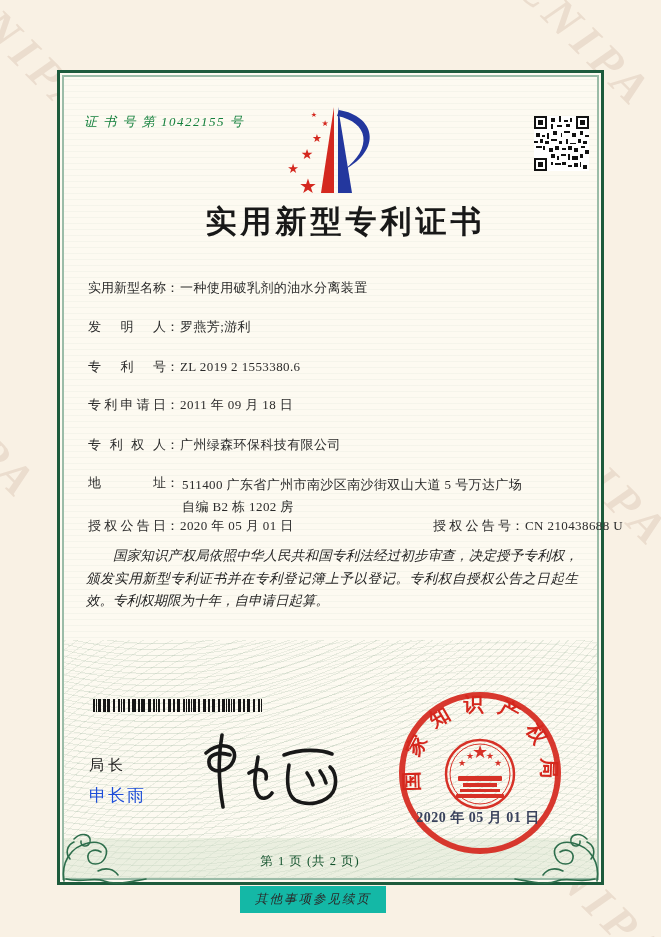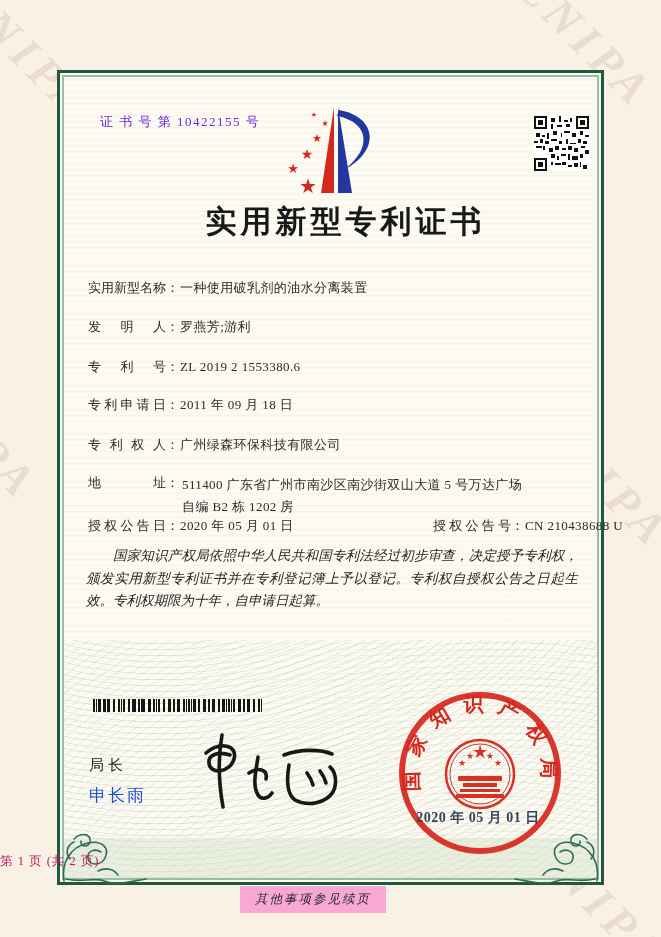--- a/index.html
+++ b/index.html
@@ -30,21 +30,21 @@
   .tex-bottom{position:absolute;left:4px;right:4px;bottom:4px;height:238px;
     background:
       repeating-radial-gradient(circle at 18% -160%, rgba(96,138,104,0.14) 0 1px, transparent 1px 6px),
       repeating-radial-gradient(circle at 82% 260%, rgba(96,138,104,0.11) 0 1px, transparent 1px 7px);}
   .tex-footband{position:absolute;left:4px;right:4px;bottom:4px;height:40px;
     background:rgba(213,226,205,0.45);}
   .ornament{position:absolute;bottom:-2px;z-index:2;}
   .ornament.left{left:-2px;}
   .ornament.right{right:-2px;transform:scaleX(-1);}
   
-  .cert-no{position:absolute;left:100px;top:113px;font-size:13px;letter-spacing:1.5px;color:#6d28d9;z-index:2;}
+  .cert-no{position:absolute;left:84px;top:113px;font-size:13px;letter-spacing:1.5px;color:#15803d;z-index:2;font-style:italic;}
   .qr{position:absolute;left:534px;top:116px;width:55px;height:55px;z-index:2;}
   .logo{position:absolute;left:281px;top:101px;width:112px;height:98px;z-index:2;}
   .title{
     position:absolute;left:57px;top:201px;width:547px;text-align:center;
     font-size:31px;font-weight:bold;letter-spacing:4px;color:#181818;z-index:2;margin-left:15px;
   }
   
   .row{position:absolute;left:88px;font-size:13px;line-height:17px;color:#2b2b2b;z-index:2;white-space:nowrap;}
   .flabel{display:inline-block;width:78px;text-align:justify;text-align-last:justify;vertical-align:top;}
   .colon{vertical-align:top;}
@@ -66,24 +66,24 @@
       repeating-linear-gradient(90deg,transparent 0 3px,#161616 3px 4px,transparent 4px 9px),
       repeating-linear-gradient(90deg,#161616 0 1px,transparent 1px 7px);}
   .sig-title{position:absolute;left:89px;top:756px;font-size:15px;letter-spacing:4px;z-index:2;color:#222;}
   .sig-name{position:absolute;left:89px;top:784px;font-size:17px;letter-spacing:2px;z-index:2;color:#1d4ed8;}
   .signature{position:absolute;left:192px;top:727px;z-index:3;}
   .seal{position:absolute;left:394px;top:686px;width:172px;height:172px;z-index:3;}
   .seal-date{
     position:absolute;left:398px;top:809px;width:160px;text-align:center;z-index:4;
     font-size:14px;letter-spacing:0.5px;color:#39425c;font-weight:bold;
   }
-  .page-ind{position:absolute;left:0px;top:853px;width:620px;text-align:left;font-size:12.5px;color:#be185d;z-index:2;letter-spacing:1px;}
+  .page-ind{position:absolute;left:0px;top:853px;width:620px;text-align:center;font-size:12.5px;color:#14532d;z-index:2;letter-spacing:1px;}
   .cont-note{
     position:absolute;left:240px;top:886px;z-index:2;
-    background:#f9a8d4;padding:5px 15px;font-size:12.5px;letter-spacing:2px;color:#2a2a2a;font-style:italic;
+    background:#14b8a6;padding:5px 15px;font-size:12.5px;letter-spacing:2px;color:#2a2a2a;font-style:italic;
   }
 </style>
 </head>
 <body>
 
 <div class="wm" style="left:-18px;top:-28px;">CNIPA</div>
 <div class="wm" style="left:543px;top:-40px;">CNIPA</div>
 <div class="wm" style="left:-72px;top:352px;">CNIPA</div>
 <div class="wm" style="left:560px;top:400px;">CNIPA</div>
 <div class="wm faint" style="left:355px;top:228px;">CNIPA</div>

